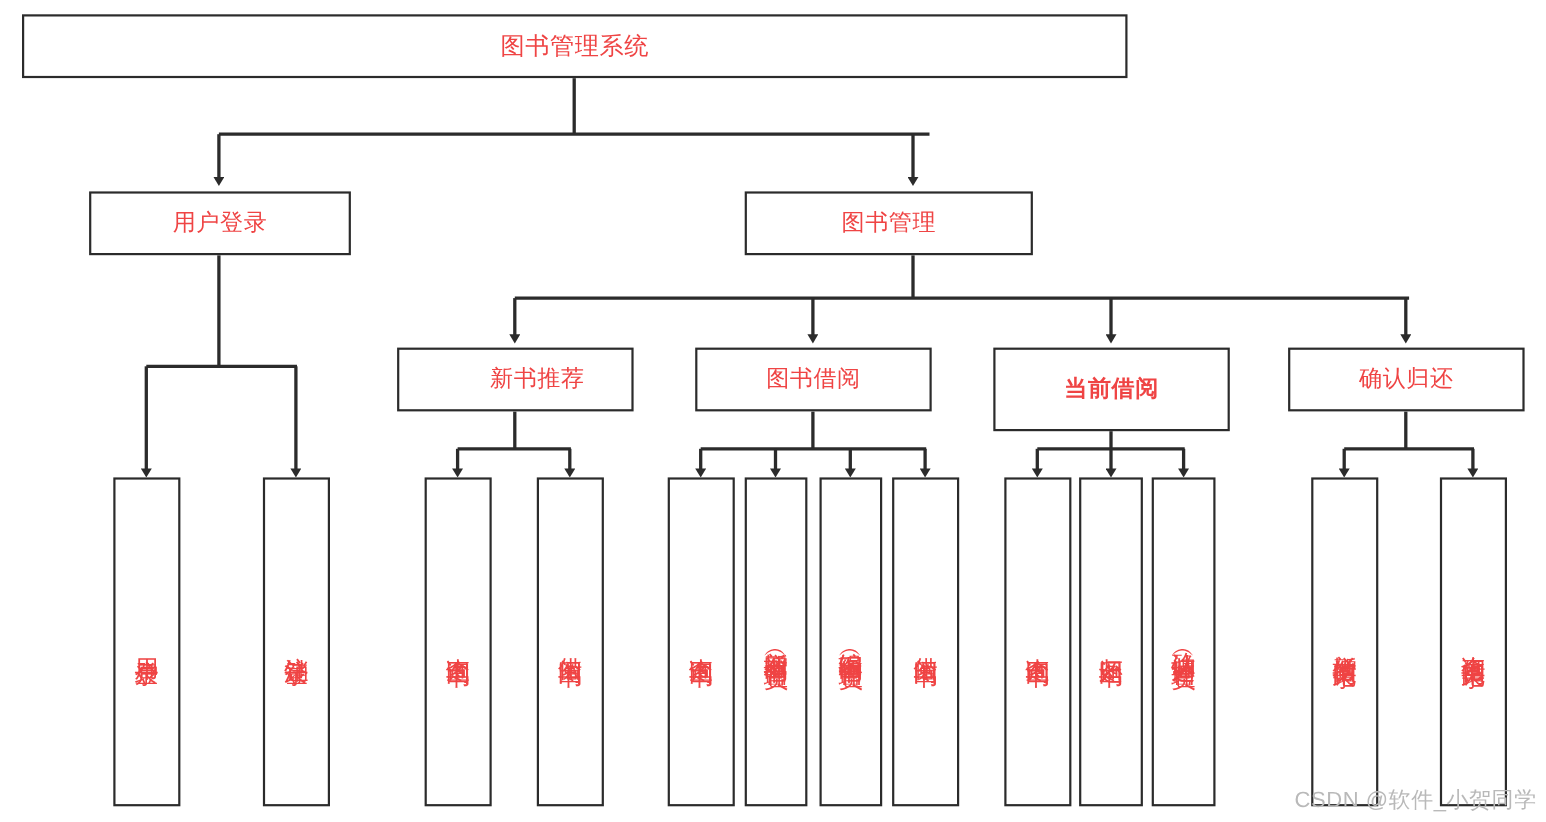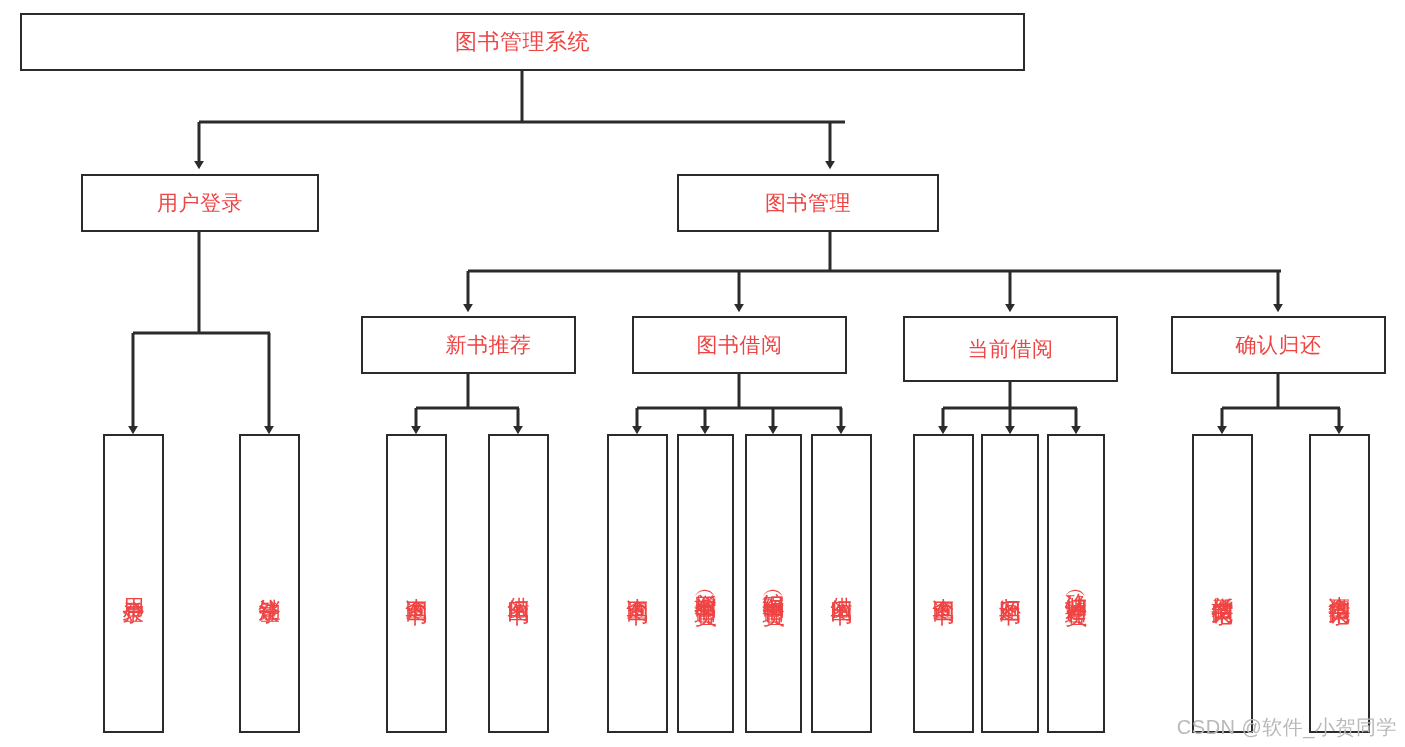--- a/index.html
+++ b/index.html
@@ -138,21 +138,21 @@
   <div class="node horiz" style="left:677px; top:174px; width:262px; height:58px;">
     <span class="label">图书管理</span>
   </div>
 
   <div class="node horiz" style="left:361px; top:316px; width:215px; height:58px;padding-left:40px;">
     <span class="label">新书推荐</span>
   </div>
   <div class="node horiz" style="left:632px; top:316px; width:215px; height:58px;">
     <span class="label">图书借阅</span>
   </div>
-  <div class="node horiz" style="left:903px; top:316px; width:215px; height:66px;">
+  <div class="node horiz" style="left:903px; top:316px; width:215px; height:76px;font-weight:bold;">
     <span class="label">当前借阅</span>
   </div>
   <div class="node horiz" style="left:1171px; top:316px; width:215px; height:58px;">
     <span class="label">确认归还</span>
   </div>
 
   <div class="node vert" style="left:103px; top:434px; width:61px; height:299px;">
     <span class="label">用户登录</span>
   </div>
   <div class="node vert" style="left:239px; top:434px; width:61px; height:299px;">

